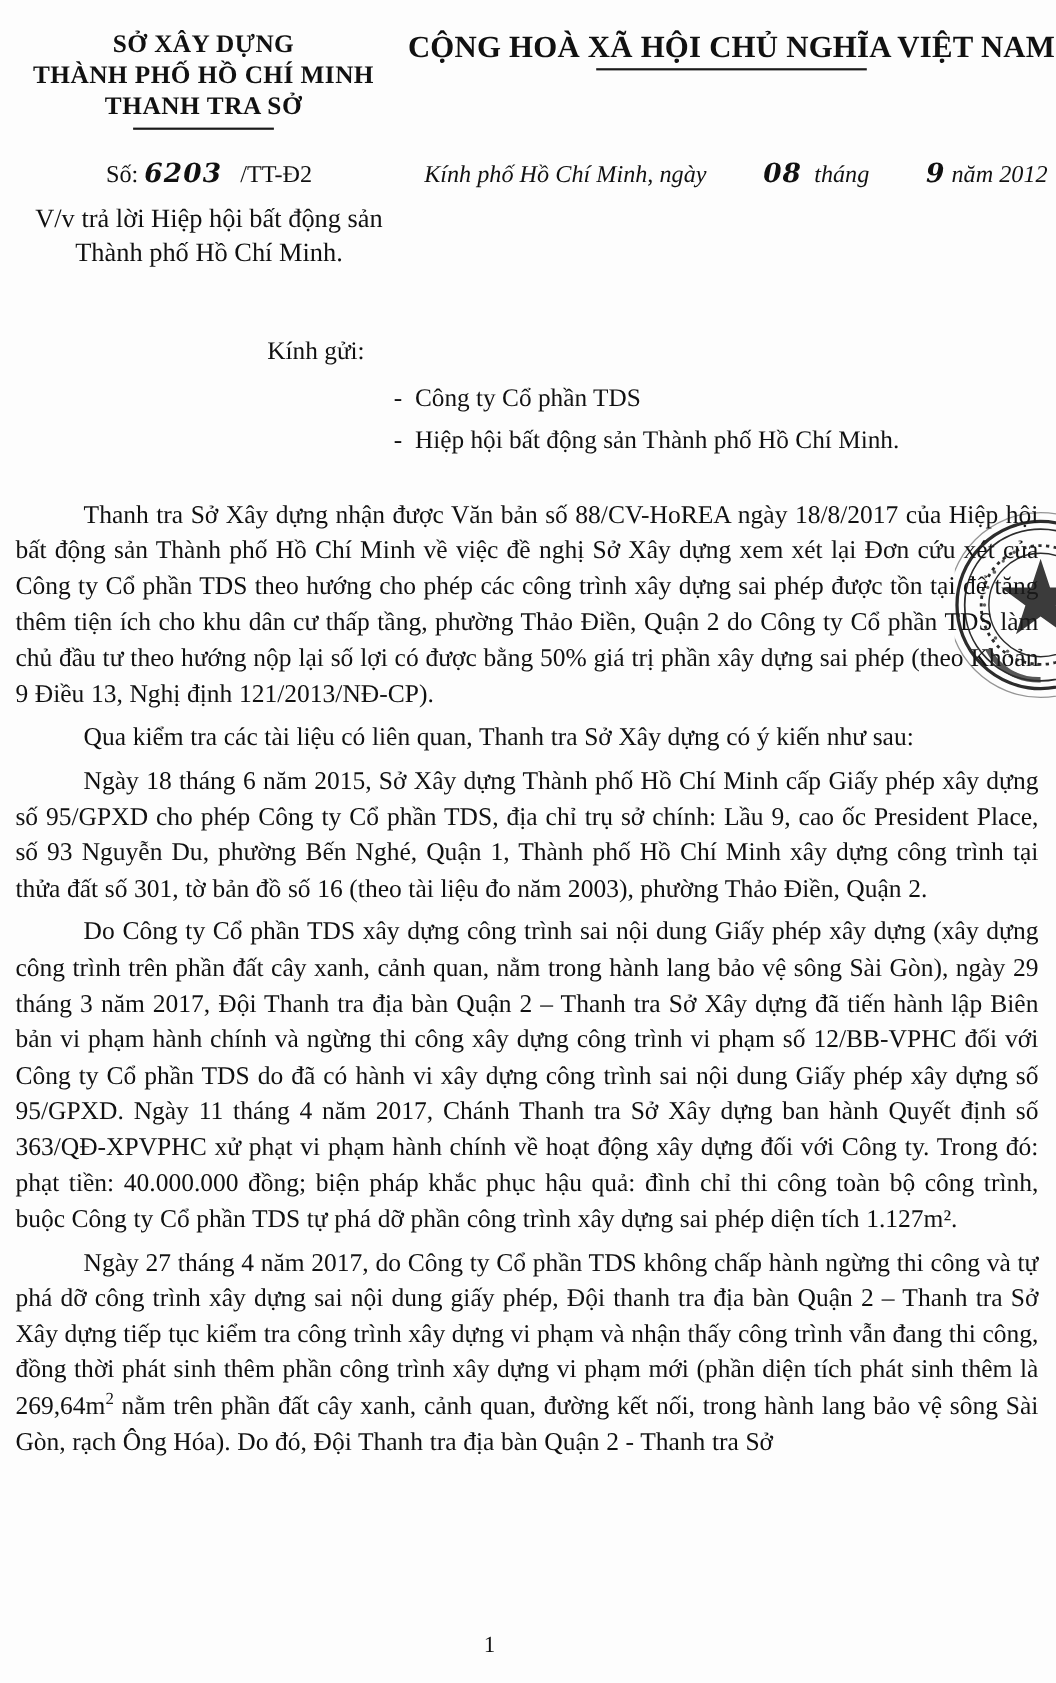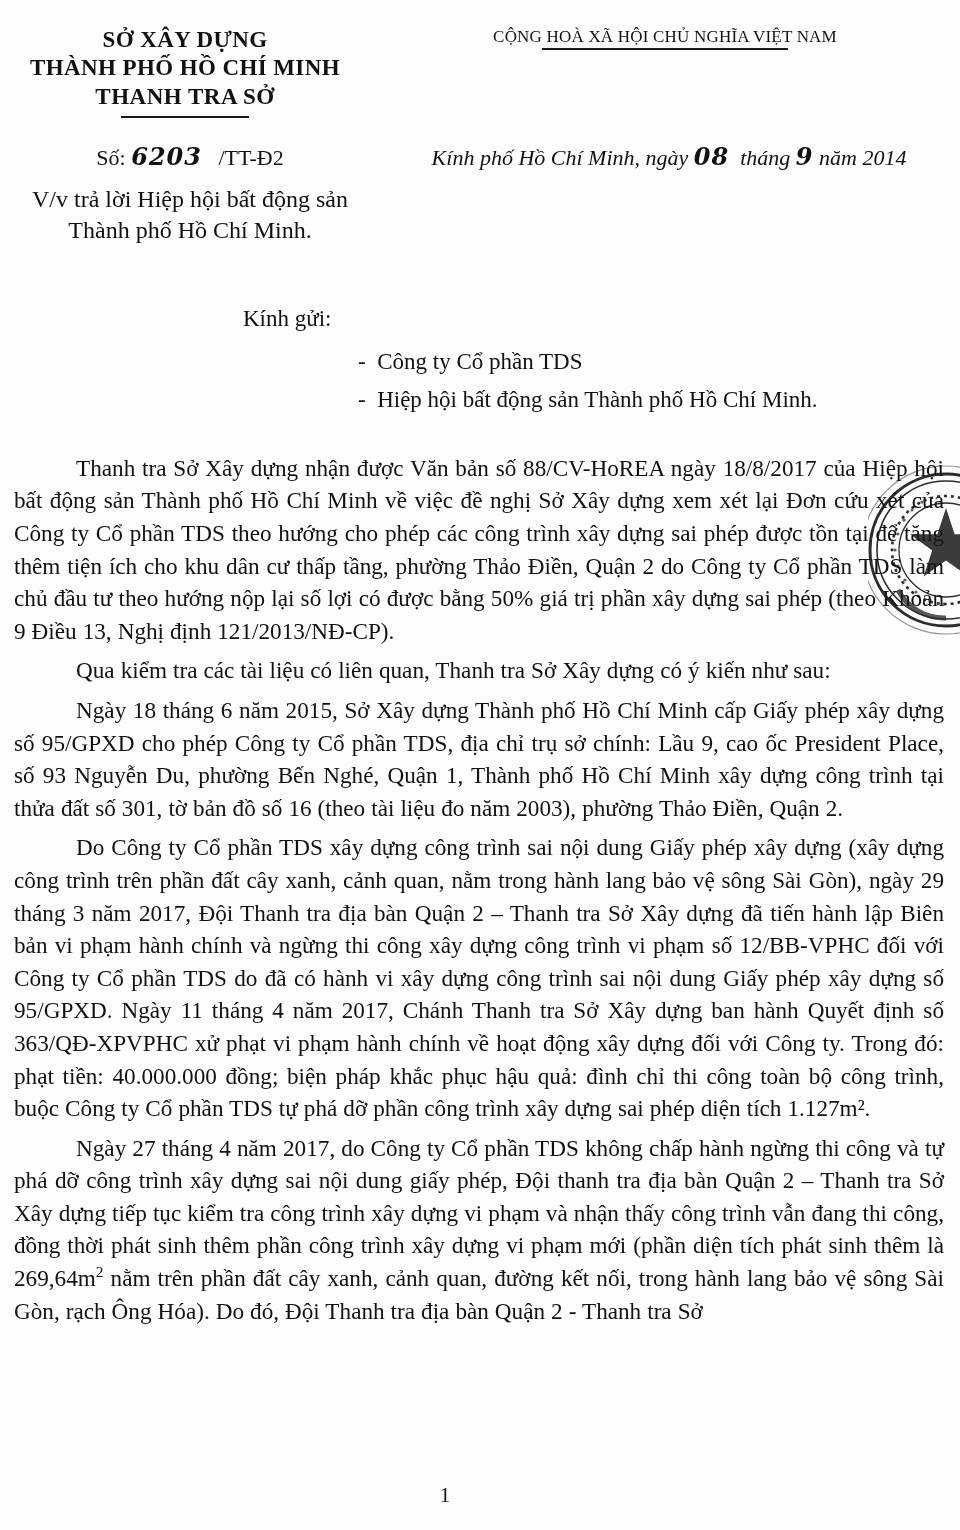--- a/index.html
+++ b/index.html
@@ -59,22 +59,22 @@
     padding: 0 4px 3px 4px;
   }
   .rule-short {
     width: 128px;
     height: 2px;
     background: #1a1a1a;
     margin: 1px auto 0 auto;
   }
 
   .nation-line-1 {
-    font-size: 17px;
-    font-weight: 400;
+    font-size: 28px;
+    font-weight: 700;
     letter-spacing: 0.2px;
     line-height: 1.25;
   }
   .nation-line-2 {
     font-size: 23px;
     font-weight: 700;
     line-height: 1.3;
     display: inline-block;
     padding: 0 6px 2px 6px;
   }
@@ -121,20 +121,21 @@
     margin-top: 10px;
     text-align: center;
   }
   .date-line {
     font-size: 22px;
     font-style: italic;
     line-height: 1.4;
     white-space: pre;
   }
   .date-line .hand {
+    margin-left: 46px;
   }
 
   
   .recipients {
     margin-top: 56px;
     padding-left: 243px;
   }
   .kinh-gui {
     font-size: 23px;
     line-height: 1.4;
@@ -217,21 +218,21 @@
 
     <div class="meta-left">
       <div class="so-line"><span>Số:</span> <span class="hand">6203</span>   <span>/TT-Đ2</span></div>
       <div class="subject">
         <div>V/v trả lời Hiệp hội bất động sản</div>
         <div>Thành phố Hồ Chí Minh.</div>
       </div>
     </div>
 
     <div class="meta-right">
-      <div class="date-line"><span>Kính phố Hồ Chí Minh, ngày</span> <span class="hand">08</span>  <span>tháng</span> <span class="hand">9</span> <span>năm</span> <span>2014</span></div>
+      <div class="date-line"><span>Kính phố Hồ Chí Minh, ngày</span> <span class="hand">08</span>  <span>tháng</span> <span class="hand">9</span> <span>năm</span> <span>2012</span></div>
     </div>
   </div>
 
   <div class="recipients">
     <div class="kinh-gui">Kính gửi:</div>
     <div class="recipient-list">
       <div class="recipient-item">-  Công ty Cổ phần TDS</div>
       <div class="recipient-item">-  Hiệp hội bất động sản Thành phố Hồ Chí Minh.</div>
     </div>
   </div>

